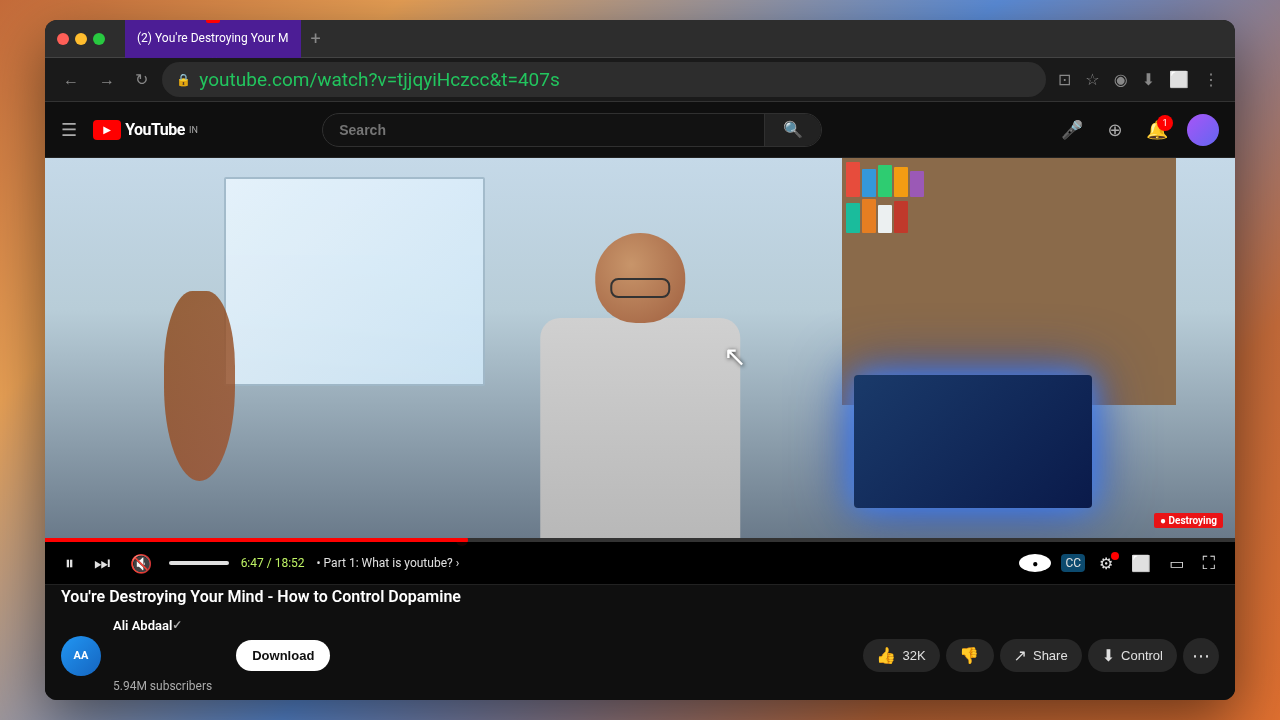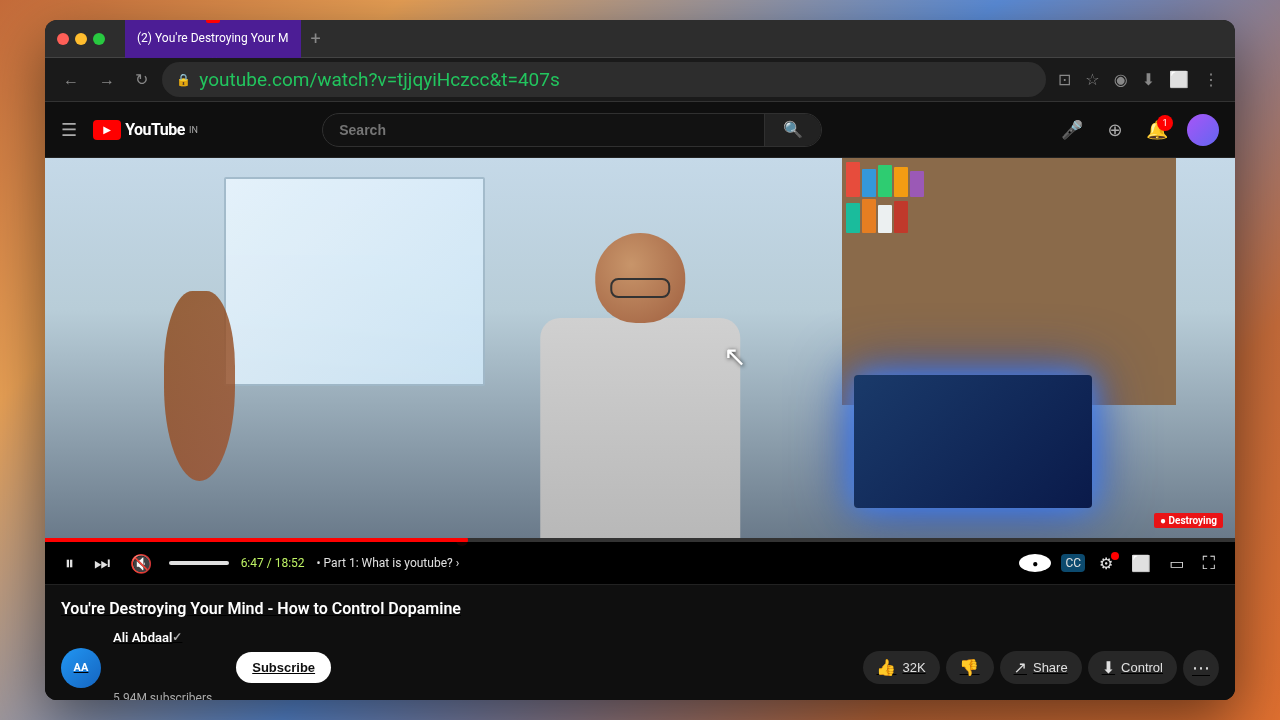--- a/index.html
+++ b/index.html
@@ -456,23 +456,22 @@
       width: 60px;
       height: 4px;
       background: #e0e0e0;
       border-radius: 2px;
       cursor: pointer;
     }
 
     
     .video-info {
       background: #0f0f0f;
-      padding: 14px 16px;
+      padding: 2px 16px;
       border-top: 1px solid #222;
-      text-decoration: underline;
     }
     .video-title {
       color: #fff;
       font-size: 16px;
       font-weight: 600;
       margin-bottom: 12px;
     }
     .channel-row {
       display: flex;
       align-items: center;
@@ -692,21 +691,21 @@
           <div class="channel-avatar">
             <span>AA</span>
           </div>
           <div class="channel-info">
             <div class="channel-name">
               <span>Ali Abdaal</span>
               <span class="verified-badge">✓</span>
             </div>
             <div class="channel-subs">5.94M subscribers</div>
           </div>
-          <button class="subscribe-btn">Subscribe</button>
+          <button class="subscribe-btn">Download</button>
           <div class="action-btns">
             <button class="action-btn">
               <span class="icon">👍</span>
               <span>32K</span>
             </button>
             <button class="action-btn">
               <span class="icon">👎</span>
             </button>
             <button class="action-btn">
               <span class="icon">↗</span>

